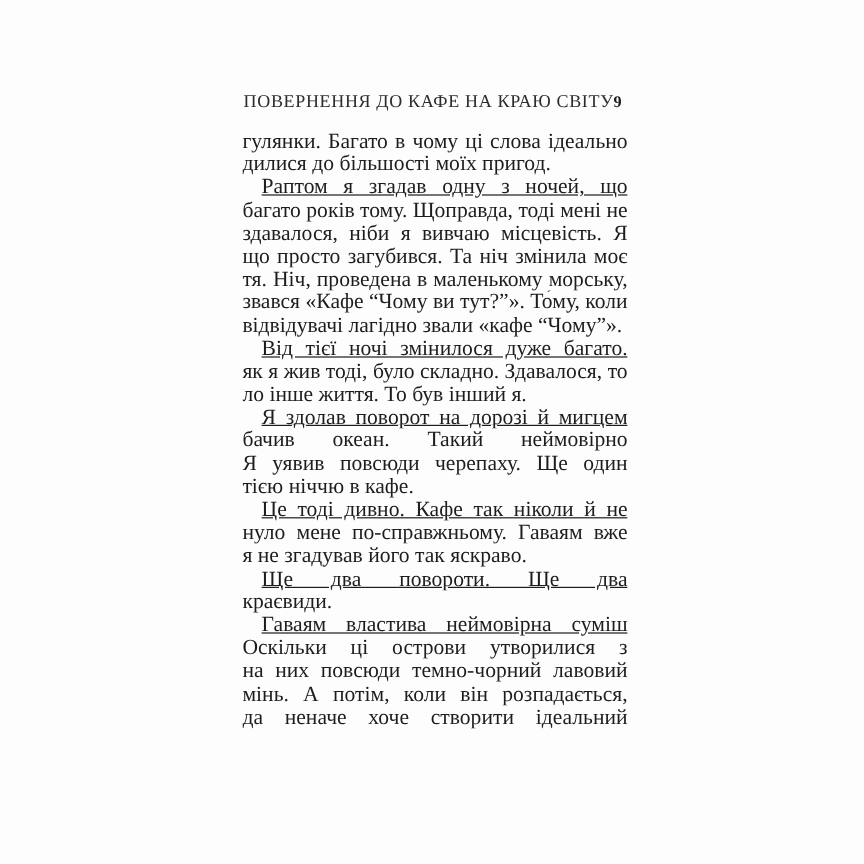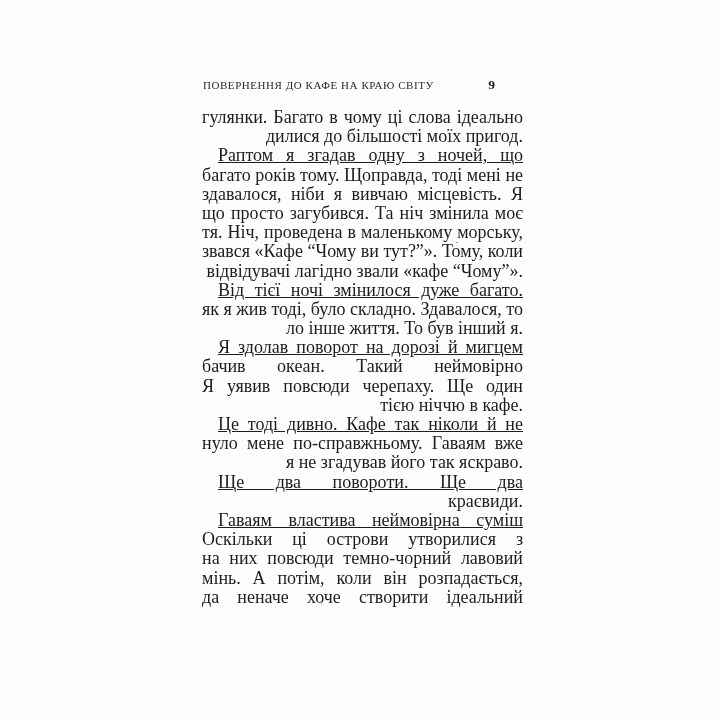--- a/index.html
+++ b/index.html
@@ -23,42 +23,42 @@
   .running-header {
     position: absolute;
     left: 203px;
     top: 77px;
     width: 292px;
     display: flex;
     justify-content: space-between;
     align-items: baseline;
   }
   .running-title {
-    font-size: 11px;
+    font-size: 15px;
     letter-spacing: 0.55px;
     color: #2c2c2c;
     white-space: nowrap;
   }
   .page-number {
     font-size: 13.5px;
     font-weight: bold;
     color: #1c1c1c;
   }
   .text-column {
     position: absolute;
     left: 202px;
     top: 108px;
     width: 321px;
     font-size: 18px;
     line-height: 19.2px;
   }
   .text-line {
     height: 19.2px;
     overflow: hidden;
-    text-align: right;
+    text-align: left;
     color: #1d1d1d;
   }
   .text-line.just {
     text-align: justify;
     text-align-last: justify;
   }
   .text-line.indent {
     padding-left: 16px;
     text-decoration: underline;
   }

